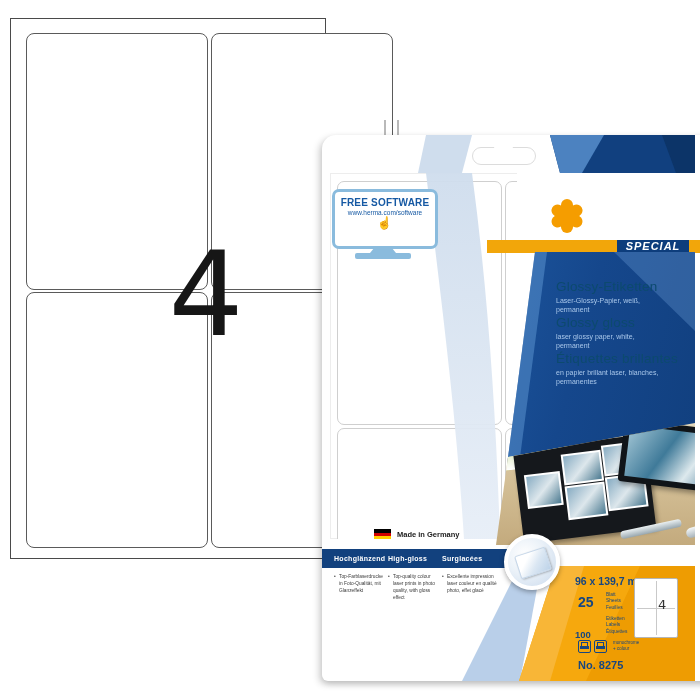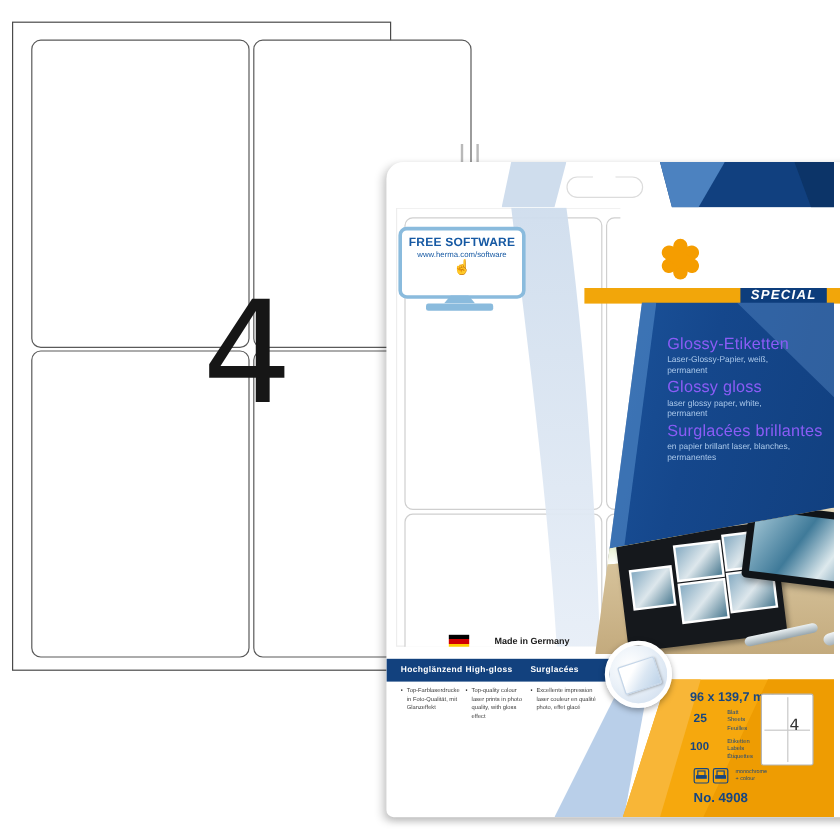--- a/index.html
+++ b/index.html
@@ -51,21 +51,21 @@
   .monitor{position:absolute;left:2px;top:16px;width:100px;height:54px;background:#fff;
            border:3px solid #8abbdd;border-radius:7px;text-align:center;z-index:4;}
   .fs-title{margin-top:5px;font-size:10px;font-weight:bold;color:#1659a3;letter-spacing:.2px;}
   .fs-url{font-size:6.5px;color:#1659a3;margin-top:1px;}
   .fs-pointer{font-size:12px;color:#79b4da;line-height:1;margin-top:1px;}
   .monitor-stand{position:absolute;left:40px;top:73px;width:26px;height:7px;background:#8abbdd;
            clip-path:polygon(22% 0,78% 0,100% 100%,0 100%);z-index:4;}
   .monitor-base{position:absolute;left:25px;top:80px;width:56px;height:6px;background:#8abbdd;
            border-radius:2px;z-index:4;}
 
-  .made-in{position:absolute;left:4px;top:356px;display:flex;align-items:center;gap:21px;z-index:5;padding-left:40px;}
+  .made-in{position:absolute;left:4px;top:356px;display:flex;align-items:center;gap:6px;z-index:5;padding-left:40px;}
   .flag-de{width:17px;height:11px;background:linear-gradient(#000 0 33%,#d00000 33% 66%,#ffce00 66% 100%);}
   .made-in-text{font-size:7.5px;font-weight:bold;color:#1a1a1a;}
 
   
   .logo-band{position:absolute;left:195px;top:38px;width:178px;height:67px;background:#fff;z-index:3;}
   .ast{position:absolute;left:228px;top:64px;width:34px;height:34px;z-index:4;}
   .ast i{position:absolute;left:50%;top:50%;width:12px;height:34px;margin:-17px 0 0 -6px;
          background:#f59d00;border-radius:6px;}
   .ast i:nth-child(2){transform:rotate(60deg);}
   .ast i:nth-child(3){transform:rotate(120deg);}
@@ -78,21 +78,21 @@
          color:#fff;font-style:italic;font-weight:bold;font-size:11px;line-height:13px;
          text-align:center;letter-spacing:1px;}
 
   
   .content-blue{background:linear-gradient(105deg,#3f7ac0 0%,#2260ab 18%,#15478c 55%,#0e3a75 100%);
          clip-path:polygon(213px 117px,373px 117px,373px 298px,185px 330px);z-index:4;}
   .content-facet{background:rgba(120,170,225,.30);
          clip-path:polygon(292px 117px,373px 117px,373px 196px);z-index:4;}
   .content-sliver{background:rgba(90,145,205,.55);
          clip-path:polygon(213px 117px,225px 117px,197px 330px,185px 330px);z-index:4;}
-  .title{position:absolute;left:234px;color:#8b5cf6;font-size:13.5px;font-weight:500;
+  .title{position:absolute;left:234px;color:#0c4a6e;font-size:13.5px;font-weight:500;
          letter-spacing:.2px;z-index:6;}
   .subtitle{position:absolute;left:234px;color:#a9c7ea;font-size:7px;line-height:1.3;z-index:6;}
   .t-de{top:144px;} .s-de{top:161px;}
   .t-en{top:180px;} .s-en{top:197px;}
   .t-fr{top:216px;} .s-fr{top:233px;}
 
   
   .photo{clip-path:polygon(186px 322px,373px 288px,373px 410px,174px 410px);z-index:5;}
   .photo-bg{position:absolute;left:170px;top:285px;width:203px;height:126px;
          background:linear-gradient(180deg,#e6dcc0 0%,#d6c29a 40%,#c3aa7d 100%);}
@@ -146,23 +146,23 @@
   .bullet-col::before{content:"•";position:absolute;left:0;top:0;}
   .bc1{left:12px;width:48px;} .bc2{left:66px;width:48px;} .bc3{left:120px;width:58px;}
 
   
   .wedge{background:#b9cfe9;clip-path:polygon(197px 432px,219px 432px,198px 546px,140px 546px);z-index:6;}
   .orange{background:#f6a80d;clip-path:polygon(234px 431px,373px 431px,373px 546px,197px 546px);z-index:7;}
   .or-s1{background:#ee9c02;clip-path:polygon(318px 431px,373px 431px,373px 546px,264px 546px);z-index:8;}
   .or-s2{background:#f8b637;clip-path:polygon(234px 431px,262px 431px,228px 546px,197px 546px);z-index:8;}
   .spec{z-index:12;color:#174680;}
   .spec-size{position:absolute;left:253px;top:440px;font-size:10.5px;font-weight:bold;}
-  .spec-num1{position:absolute;left:256px;top:459px;font-size:10px;font-weight:bold;}
+  .spec-num1{position:absolute;left:256px;top:459px;font-size:14px;font-weight:bold;}
   .spec-units1{position:absolute;left:284px;top:457px;font-size:4.8px;line-height:1.35;}
-  .spec-num2{position:absolute;left:253px;top:482px;font-size:9.5px;font-weight:bold;text-align:center;}
+  .spec-num2{position:absolute;left:253px;top:494px;font-size:9.5px;font-weight:bold;text-align:center;}
   .spec-units2{position:absolute;left:284px;top:481px;font-size:4.8px;line-height:1.35;}
   .pbox{position:absolute;top:505px;width:13px;height:13px;border:1.5px solid #174680;
         border-radius:2px;box-sizing:border-box;}
   .pb1{left:256px;} .pb2{left:272px;}
   .pbox::before{content:"";position:absolute;left:2px;top:1px;width:5px;height:3px;
         border:1px solid #174680;}
   .pbox::after{content:"";position:absolute;left:1px;right:1px;top:5px;height:3px;background:#174680;}
   .spec-pnote{position:absolute;left:291px;top:505px;font-size:4.5px;line-height:1.35;}
   .spec-no{position:absolute;left:256px;top:524px;font-size:11px;font-weight:bold;}
   .diagram{position:absolute;left:312px;top:443px;width:44px;height:60px;background:#fff;
@@ -235,21 +235,21 @@
 
     <div class="layer content-blue"></div>
     <div class="layer content-facet"></div>
     <div class="layer content-sliver"></div>
     <div class="title t-de">Glossy-Etiketten</div>
     <div class="subtitle pre s-de">Laser-Glossy-Papier, weiß,
 permanent</div>
     <div class="title t-en">Glossy gloss</div>
     <div class="subtitle pre s-en">laser glossy paper, white,
 permanent</div>
-    <div class="title t-fr">Surglacées brillantes</div>
+    <div class="title t-fr">Étiquettes brillantes</div>
     <div class="subtitle pre s-fr">en papier brillant laser, blanches,
 permanentes</div>
 
     <div class="layer photo">
       <div class="photo-bg"></div>
       <div class="ruler"></div>
       <div class="spiral"></div>
       <div class="album">
         <div class="ph ph1">
             <i></i>
@@ -297,19 +297,19 @@
 Sheets
 Feuilles</div>
     <div class="spec spec-num2">100</div>
     <div class="spec spec-units2 pre">Etiketten
 Labels
 Étiquettes</div>
     <div class="spec pbox pb1"></div>
     <div class="spec pbox pb2"></div>
     <div class="spec spec-pnote pre">monochrome
 + colour</div>
-    <div class="spec spec-no">No. 4908</div>
+    <div class="spec spec-no">No. 8275</div>
     <div class="diagram">
       <span class="diag-num">4</span>
     </div>
 
   </div>
 </div>
 
 </body></html>

